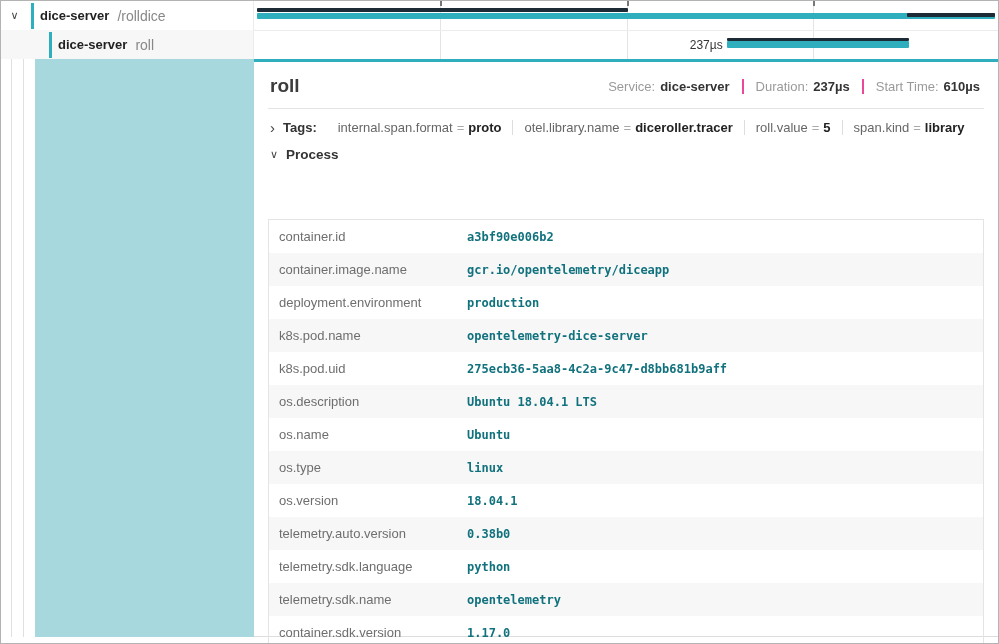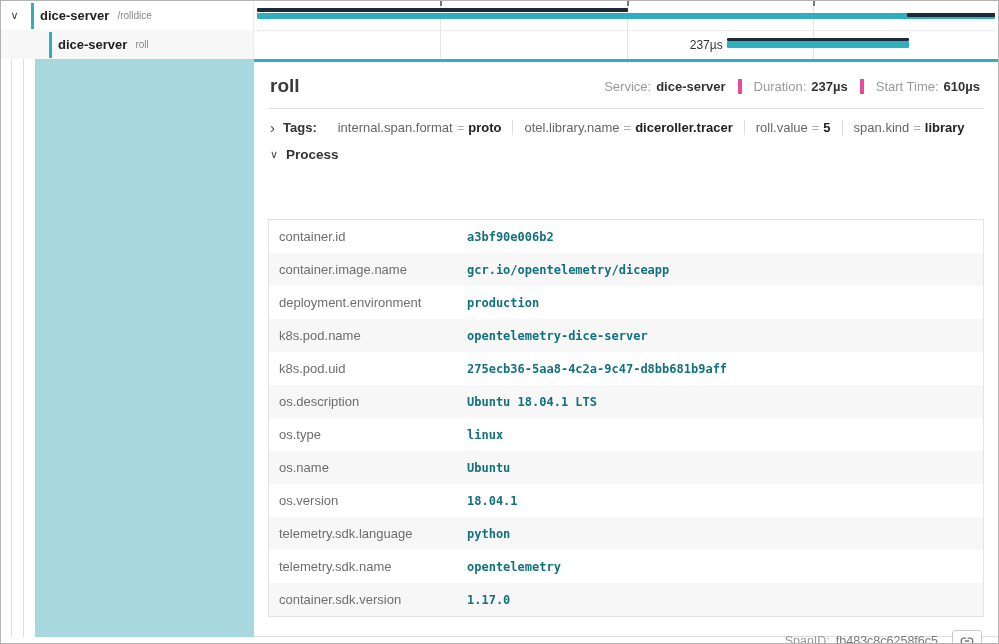--- a/index.html
+++ b/index.html
@@ -15,21 +15,21 @@
   
   .span-row{position:absolute;left:0;width:100%;height:29px;display:flex;}
   .r1{top:0;border-bottom:1px solid #ececec;}
   .r2{top:29px;border-bottom:1px solid #e4e4e4;}
   .name-col{width:253px;flex:none;display:flex;align-items:center;position:relative;border-right:1px solid #ececec;box-sizing:border-box;}
   .r2 .name-col{background:#f7f7f7;padding-left:48px;}
   .chev{margin-left:6px;width:15px;font-size:11px;color:#444;text-align:center;cursor:pointer;}
   .ctab{width:3px;height:26px;background:var(--accent_teal);margin-left:9px;flex:none;}
   .r2 .ctab{margin-left:0;}
   .svc{font-weight:bold;font-size:13px;color:#222;margin-left:6px;white-space:nowrap;}
-  .op{font-size:10px;color:#888;margin-left:8px;white-space:nowrap;text-align:center;}
+  .op{font-size:14px;color:#888;margin-left:8px;white-space:nowrap;text-align:center;}
   .bars{position:relative;flex:1;height:100%;}
   .bar{position:absolute;border-radius:1px;cursor:pointer;}
   .d1{left:0.4%;width:49.9%;top:7px;height:4px;background:var(--dark_bar);}
   .t1{left:0.4%;width:99.2%;top:12px;height:6px;background:var(--accent_teal);}
   .d2{left:87.8%;width:11.8%;top:12px;height:4px;background:var(--dark_bar);}
   .dur{position:absolute;left:40%;width:23%;top:8px;text-align:right;font-size:12px;color:#333;}
   .d3{left:63.6%;width:24.4%;top:8px;height:3px;background:var(--dark_bar);}
   .t2{left:63.6%;width:24.4%;top:11px;height:7px;background:var(--accent_teal);}
   
   .left-rail{position:absolute;left:0;top:58px;width:253px;bottom:6px;background:#fff;}
@@ -38,21 +38,21 @@
   .sel-block{position:absolute;left:34px;right:0;top:0;bottom:0;background:var(--selected_row_bg);}
   
   .detail{
     position:absolute;left:253px;right:0;top:58px;bottom:6px;background:#fff;
     border-top:3px solid var(--accent_teal);border-bottom:1px solid #ddd;
     padding:0 14px;box-sizing:border-box;
   }
   .hdr{display:flex;align-items:center;padding:13px 2px 11px;border-bottom:1px solid #e3e3e3;}
   .title{font-size:19px;font-weight:bold;color:#3c3c3c;margin:0;}
   .meta{margin-left:auto;display:flex;align-items:baseline;font-size:13px;}
-  .meta-item{padding:0 12px;border-left:4px solid #ec4899;display:flex;gap:5px;align-items:baseline;}
+  .meta-item{padding:0 12px;border-left:2px solid #ec4899;display:flex;gap:5px;align-items:baseline;}
   .meta-item:first-child{border-left:none;}
   .meta-item:last-child{padding-right:2px;}
   .ml{color:#9a9a9a;}
   .mv{color:#333;font-weight:bold;}
   .tags-row{display:flex;align-items:center;padding:11px 2px 10px;font-size:13px;cursor:pointer;}
   .chev-r{color:#444;font-size:15px;margin-right:8px;line-height:1;}
   .tlabel{font-weight:bold;color:#333;margin-right:10px;}
   .tag-items{display:flex;align-items:center;}
   .tag{padding:0 11px;border-left:1px solid #ddd;white-space:nowrap;}
   .tag:first-child{border-left:none;text-align:right;}
@@ -183,30 +183,34 @@
         </tr>
         <tr>
           <td class="k">k8s.pod.uid</td>
           <td class="v">275ecb36-5aa8-4c2a-9c47-d8bb681b9aff</td>
         </tr>
         <tr>
           <td class="k">os.description</td>
           <td class="v">Ubuntu 18.04.1 LTS</td>
         </tr>
         <tr>
+          <td class="k">os.name</td>
+          <td class="v">Ubuntu</td>
+        </tr>
+        <tr>
           <td class="k">os.type</td>
           <td class="v">linux</td>
         </tr>
         <tr>
-          <td class="k">os.name</td>
-          <td class="v">Ubuntu</td>
-        </tr>
-        <tr>
           <td class="k">os.version</td>
           <td class="v">18.04.1</td>
+        </tr>
+        <tr>
+          <td class="k">telemetry.auto.version</td>
+          <td class="v">0.38b0</td>
         </tr>
         <tr>
           <td class="k">telemetry.sdk.language</td>
           <td class="v">python</td>
         </tr>
         <tr>
           <td class="k">telemetry.sdk.name</td>
           <td class="v">opentelemetry</td>
         </tr>
         <tr>

